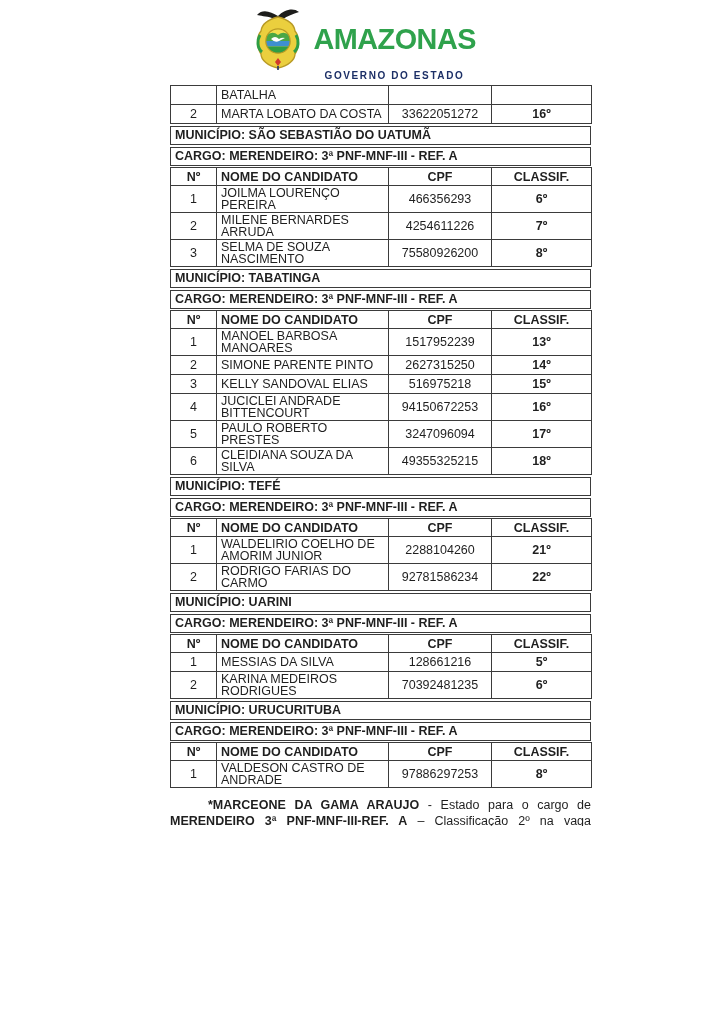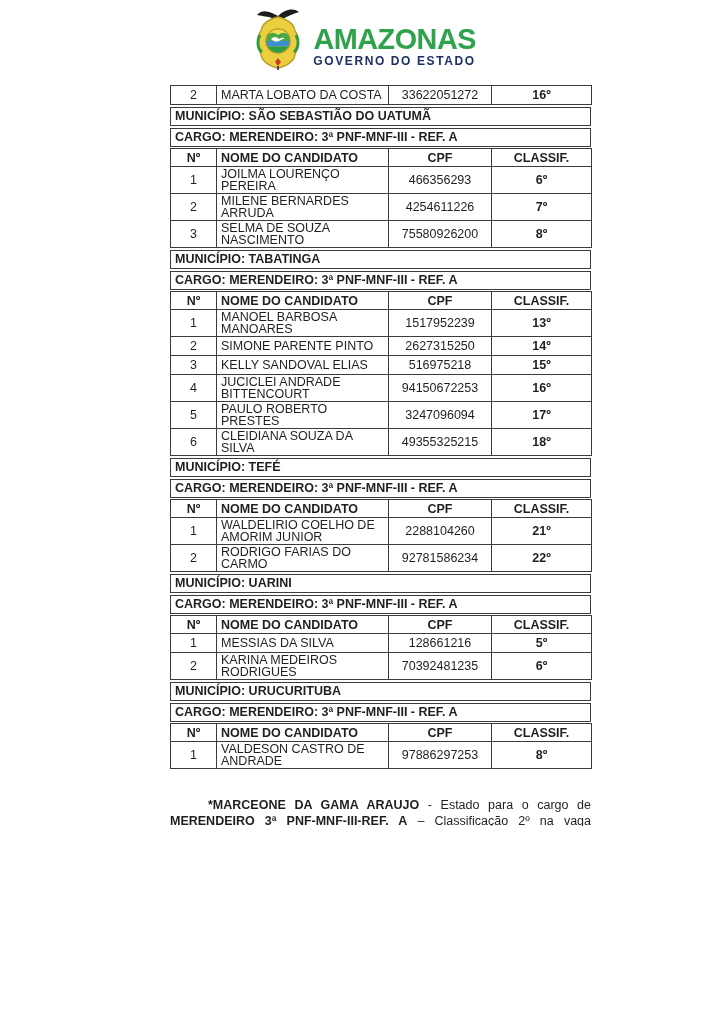--- a/index.html
+++ b/index.html
@@ -6,21 +6,21 @@
   .page{position:relative;width:720px;height:826px;background:#ffffff;
         font-family:"Liberation Sans",sans-serif;color:#1f1f1f;overflow:hidden;}
 
   
   .header{position:absolute;top:6px;left:0;width:720px;display:flex;
           justify-content:center;align-items:flex-start;gap:9px;
           padding-left:14px;box-sizing:border-box;}
   .brand-block{display:flex;flex-direction:column;align-items:center;margin-top:18px;}
   .brand{font-size:30px;font-weight:bold;letter-spacing:-.5px;line-height:1;
          transform:scaleX(.96);transform-origin:center;}
-  .brand-sub{font-size:12px;font-weight:bold;letter-spacing:1.6px;margin-top:0;}
+  .brand-sub{font-size:10px;font-weight:bold;letter-spacing:1.6px;margin-top:16px;}
 
   
   .doc{position:absolute;left:170px;top:85px;width:421px;}
   table.grid{border-collapse:collapse;table-layout:fixed;width:421px;}
   table.sec-table{margin-top:1px;}
   .grid td,.grid th{border:1px solid #3b3b3b;padding:1px 4px;
                     font-size:12.5px;line-height:12px;vertical-align:middle;overflow:hidden;}
   .grid th{font-weight:bold;text-align:center;height:15px;}
   .grid th.h-name{text-align:left;}
   .grid td{height:16px;}
@@ -82,20 +82,26 @@
   <div class="doc">
       <table class="grid">
         <colgroup>
           <col class="col-num">
           <col class="col-name">
           <col class="col-cpf">
           <col class="col-classif">
         </colgroup>
         <tbody>
           <tr>
+            <td class="c-num"></td>
+            <td class="c-name">BATALHA</td>
+            <td class="c-cpf"></td>
+            <td class="c-classif"></td>
+          </tr>
+          <tr>
             <td class="c-num">2</td>
             <td class="c-name">MARTA LOBATO DA COSTA</td>
             <td class="c-cpf">33622051272</td>
             <td class="c-classif">16º</td>
           </tr>
         </tbody>
       </table>
       <div class="band">MUNICÍPIO: SÃO SEBASTIÃO DO UATUMÃ</div>
       <div class="band">CARGO: MERENDEIRO: 3ª PNF-MNF-III - REF. A</div>
       <table class="grid sec-table">

